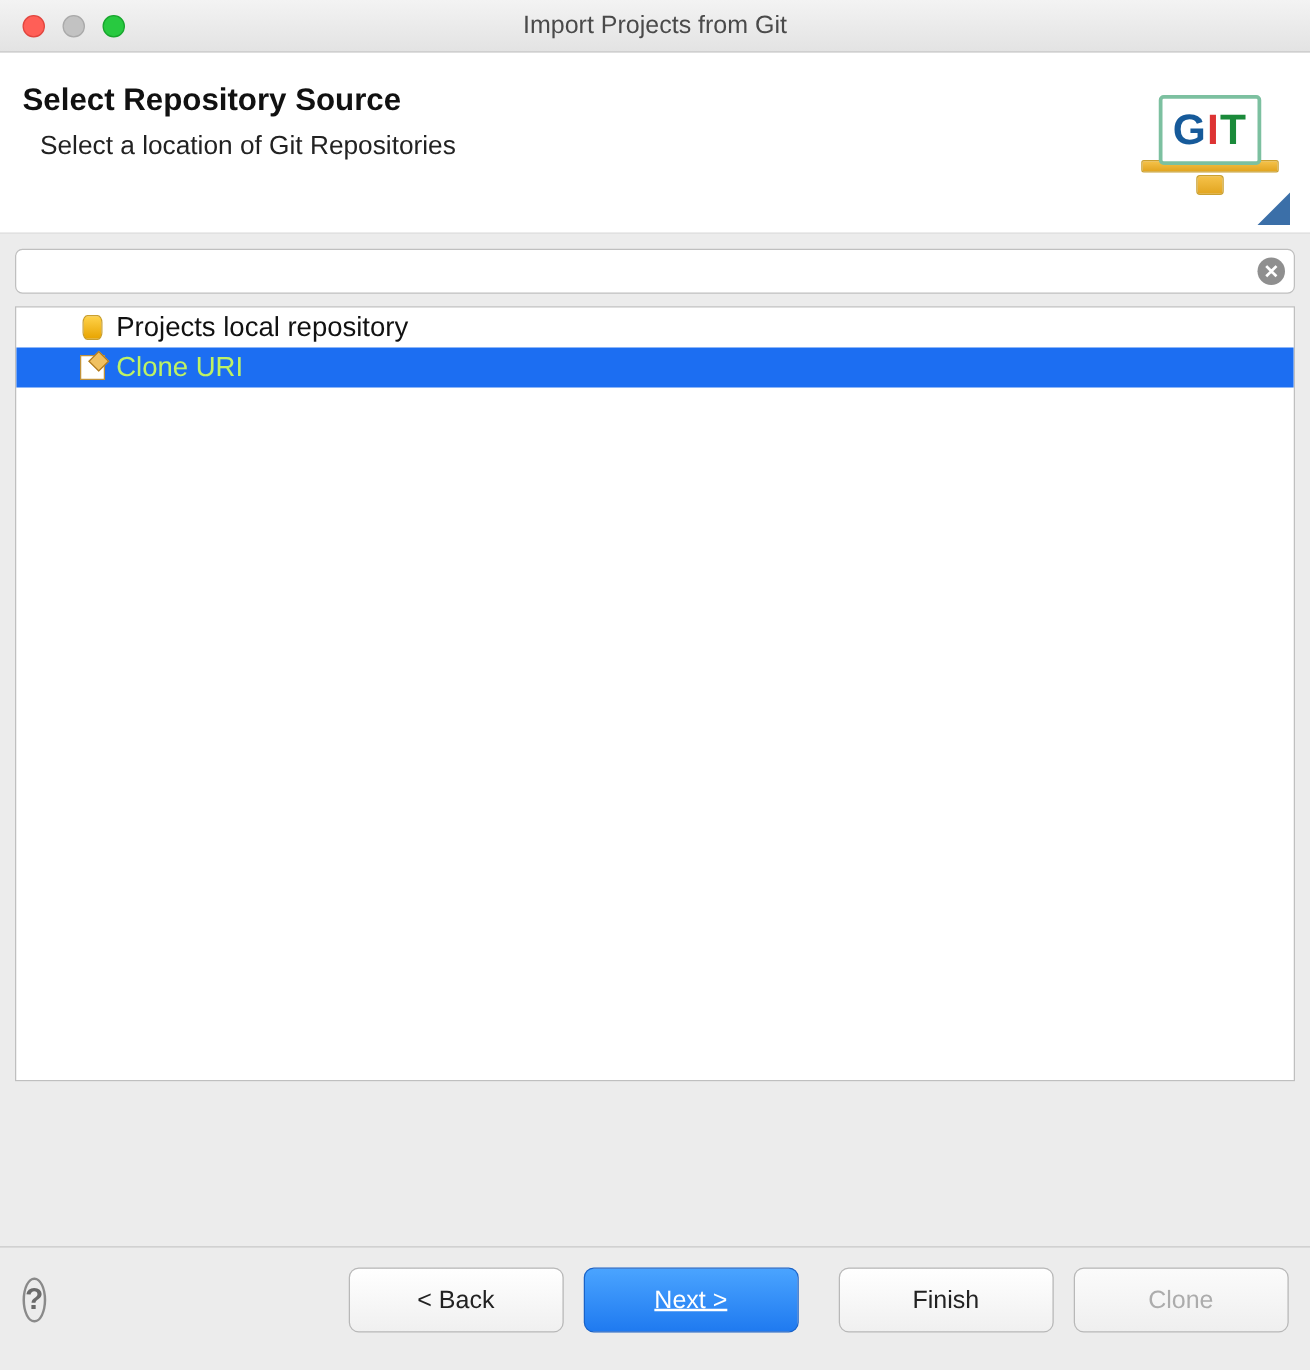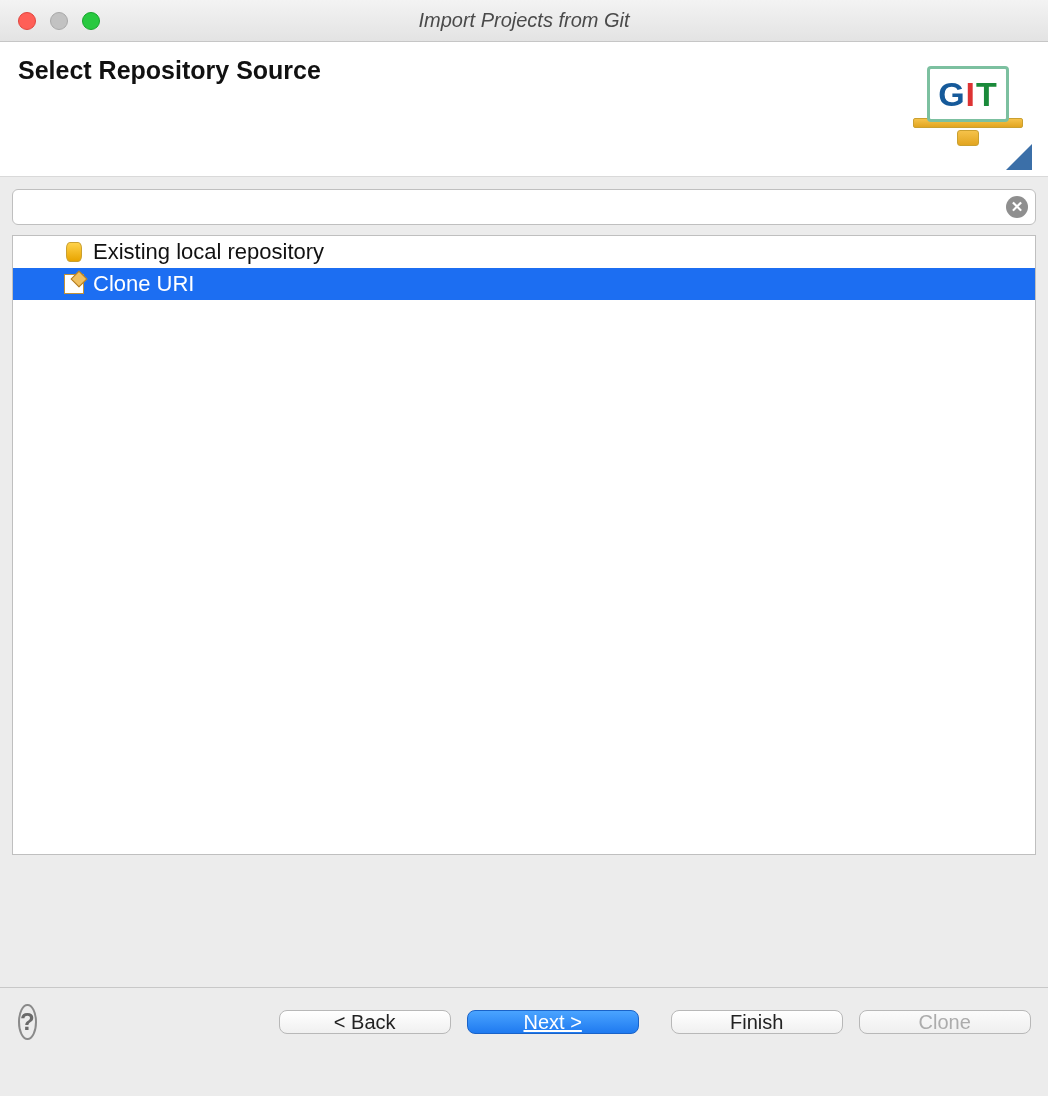--- a/index.html
+++ b/index.html
@@ -10,21 +10,20 @@
     background: #ececec;
     overflow: hidden;
   }
   .titlebar {
     height: 42px;
     background: linear-gradient(#f3f3f3, #e3e3e3);
     border-bottom: 1px solid #c6c6c6;
     display: flex;
     align-items: center;
     position: relative;
-    font-style: italic;
   }
   .traffic-lights {
     display: flex;
     gap: 14px;
     padding-left: 18px;
   }
   .traffic-light {
     width: 18px; height: 18px; border-radius: 50%;
     border: 1px solid rgba(0,0,0,0.15);
   }
@@ -33,21 +32,21 @@
   .tl-max   { background: #28c940; border-color: #17a52c; }
   .titlebar-title {
     position: absolute;
     left: 0; right: 0;
     text-align: center;
     font-size: 20px;
     color: #4a4a4a;
   }
   .banner {
     background: #fff;
-    padding: 14px 22px 20px 18px;
+    padding: 24px 22px 20px 18px;
     display: flex;
     justify-content: space-between;
     align-items: flex-start;
     border-bottom: 1px solid #d9d9d9;
   }
   .banner-text h1 {
     font-size: 25px;
     font-weight: 700;
     color: #111;
     margin-bottom: 10px;
@@ -133,21 +132,21 @@
     display: flex;
     align-items: center;
     padding: 3px 10px 3px 50px;
     font-size: 22px;
     color: #111;
     cursor: default;
     gap: 8px;
   }
   .list-item.selected {
     background: #1c6ef2;
-    color: #ffffff;
+    color: #bef264;
   }
   .li-icon { width: 22px; height: 22px; display: inline-flex; align-items: center; justify-content: center; }
   .cylinder {
     width: 16px; height: 20px;
     background: linear-gradient(#ffd24a,#e8a400);
     border: 1px solid #caa030;
     border-radius: 4px / 6px;
   }
   .paper {
     width: 20px; height: 20px;
@@ -179,21 +178,21 @@
     border: 2px solid #8a8a8a;
     color: #6a6a6a;
     background: transparent;
     display: flex; align-items: center; justify-content: center;
     font-size: 24px; font-weight: 600;
     cursor: pointer;
   }
   .spacer { flex: 0 0 210px; }
   .btn {
     min-width: 172px;
-    height: 24px;
+    height: 52px;
     border-radius: 8px;
     border: 1px solid #b8b8b8;
     background: linear-gradient(#ffffff,#f0f0f0);
     font-size: 20px;
     color: #222;
     cursor: pointer;
     padding: 0 18px;
   }
   .btn.primary {
     background: linear-gradient(#4aa4ff,#1f7af0);
@@ -216,20 +215,21 @@
     <div class="traffic-light tl-close"></div>
     <div class="traffic-light tl-min"></div>
     <div class="traffic-light tl-max"></div>
   </div>
   <div class="titlebar-title">Import Projects from Git</div>
 </div>
 
 <div class="banner">
   <div class="banner-text">
     <h1>Select Repository Source</h1>
+    <p>Select a location of Git Repositories</p>
   </div>
   <div class="banner-icon">
     <div class="git-box">
       <span class="g">G</span>
         <span class="i">I</span>
         <span class="t">T</span>
     </div>
     <div class="git-stand"></div>
     <div class="git-foot"></div>
     <div class="corner-triangle"></div>
@@ -242,21 +242,21 @@
     <div class="clear-btn">
       <span>✕</span>
     </div>
   </div>
 
   <div class="list-box">
     <div class="list-item">
       <span class="li-icon">
           <span class="cylinder"></span>
         </span>
-      <span>Existing local repository</span>
+      <span>Projects local repository</span>
     </div>
     <div class="list-item selected">
       <span class="li-icon">
           <span class="paper"></span>
         </span>
       <span>Clone URI</span>
     </div>
   </div>
 </div>
 

